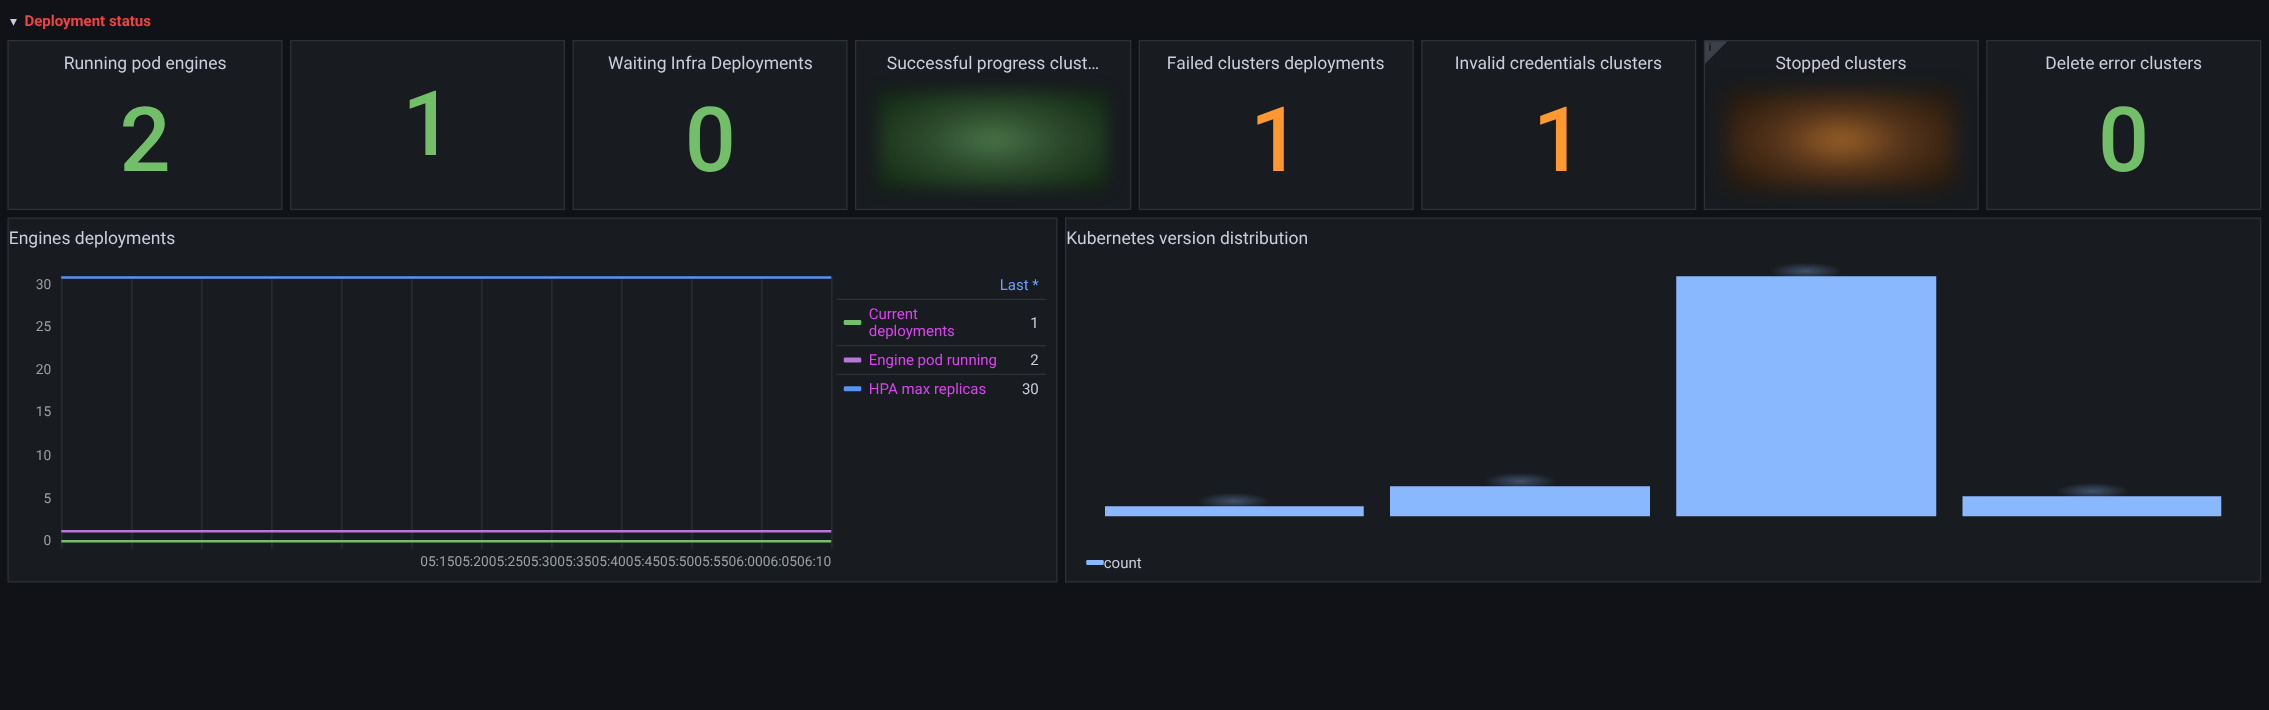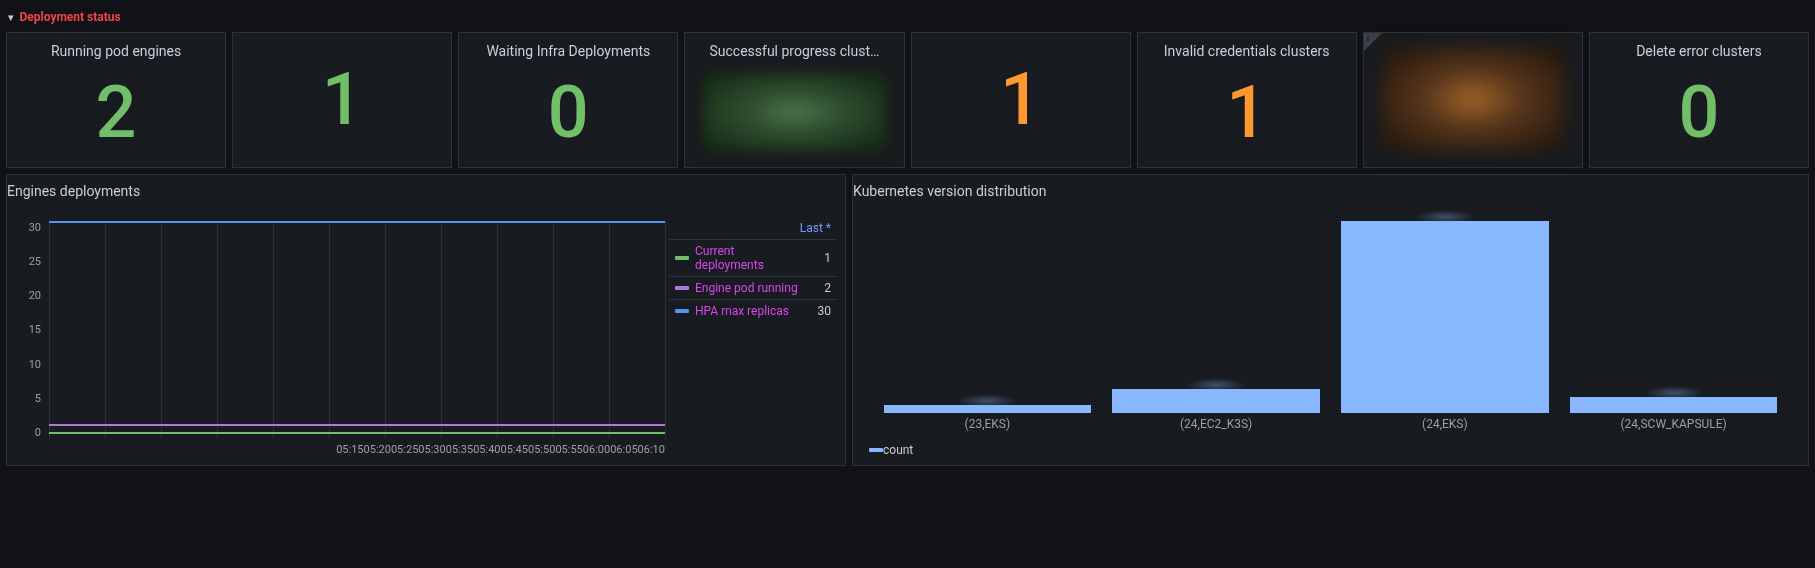--- a/index.html
+++ b/index.html
@@ -192,28 +192,30 @@
   </div>
   <div class="stat-panel">
     <div class="stat-title">Waiting Infra Deployments</div>
     <div class="stat-value green">0</div>
   </div>
   <div class="stat-panel">
     <div class="stat-title">Successful progress clust…</div>
     <div class="graphic-box graphic-green"></div>
   </div>
   <div class="stat-panel">
+    <div class="stat-title">Failed clusters deployments</div>
     <div class="stat-value orange">1</div>
   </div>
   <div class="stat-panel">
     <div class="stat-title">Invalid credentials clusters</div>
     <div class="stat-value orange">1</div>
   </div>
   <div class="stat-panel">
     <div class="info-corner"></div>
+    <div class="stat-title">Stopped clusters</div>
     <div class="graphic-box graphic-orange"></div>
   </div>
   <div class="stat-panel">
     <div class="stat-title">Delete error clusters</div>
     <div class="stat-value green">0</div>
   </div>
 </div>
 
 <div class="bottom-row">
 
@@ -297,26 +299,20 @@
           </div>
           <div class="bar-slot">
             <div class="bar-halo"></div>
             <div class="bar" style="height: 192px;"></div>
           </div>
           <div class="bar-slot">
             <div class="bar-halo"></div>
             <div class="bar" style="height: 16px;"></div>
           </div>
         </div>
-      <div class="bar-labels" id="bar-labels">
-          <span>(23,EKS)</span>
-          <span>(24,EC2_K3S)</span>
-          <span>(24,EKS)</span>
-          <span>(24,SCW_KAPSULE)</span>
-        </div>
       <div class="bar-legend">
         <div class="sw"></div>
         <span>count</span>
       </div>
     </div>
   </div>
 
 </div>
 
 </body></html>

